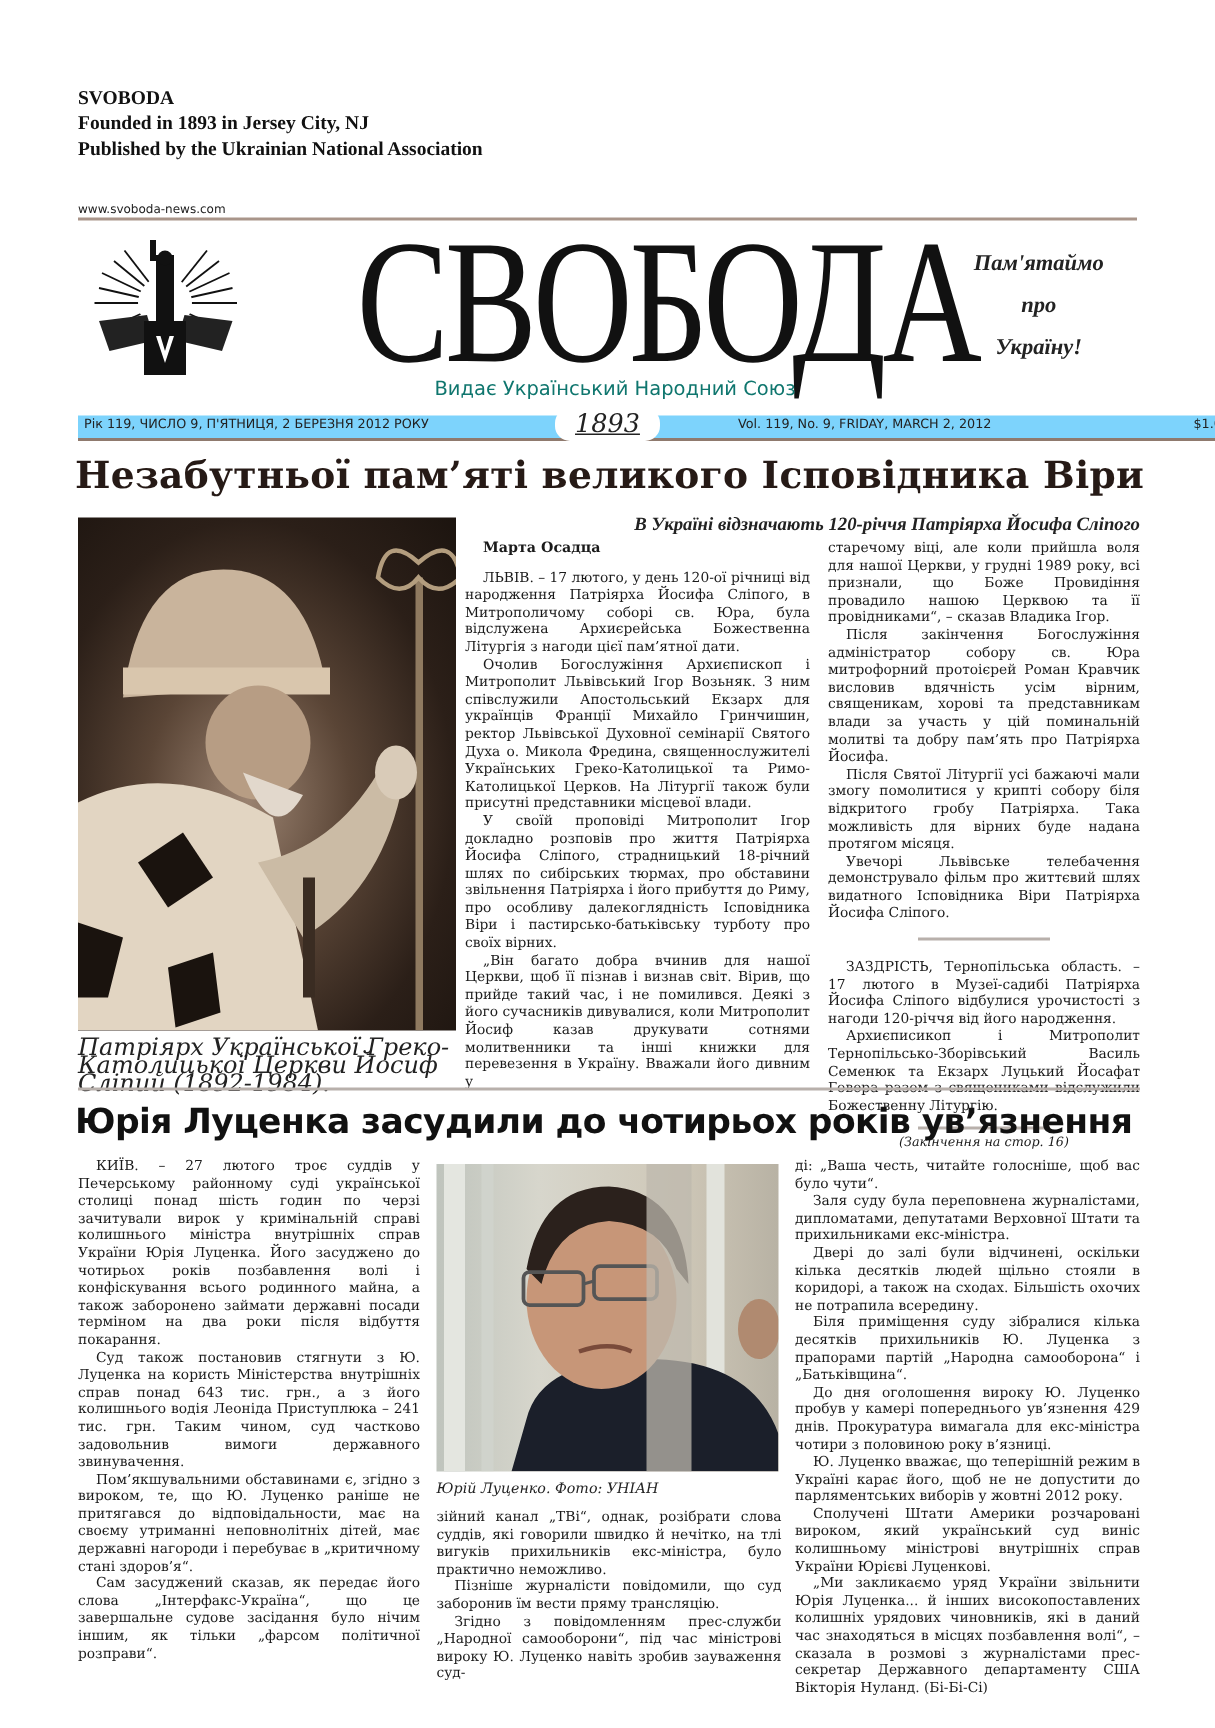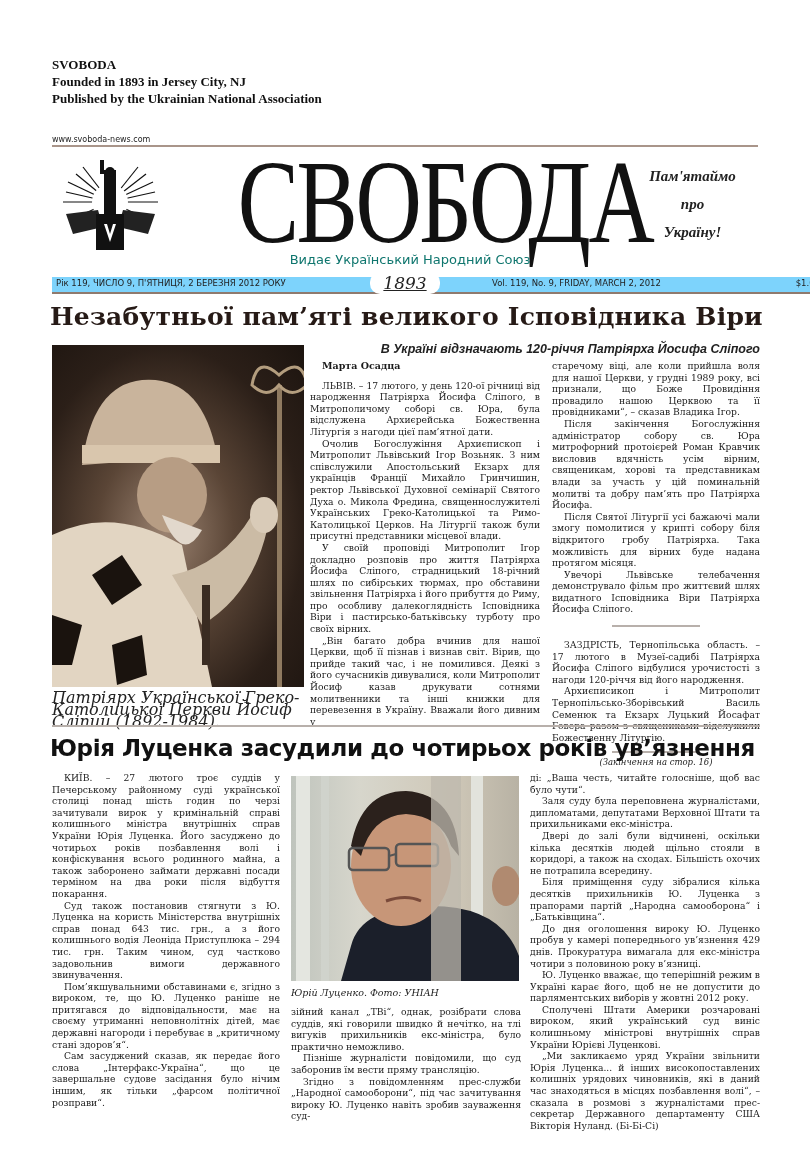--- a/index.html
+++ b/index.html
@@ -11,21 +11,21 @@
   .logo { left: 58px; top: 152px; width: 105px; height: 105px; }
   .masthead { left: 200px; top: 140px; width: 420px; height: 120px; font-family: "Liberation Serif", serif; font-size: 112px; line-height: 118px; letter-spacing: -3px; text-align: center; transform: scaleX(0.82) scaleY(1.05); transform-origin: center top; color: #111; }
   .slogan { left: 630px; top: 162px; width: 125px; text-align: center; font-family: "Liberation Serif", serif; font-style: italic; font-weight: bold; font-size: 15px; line-height: 28px; color: #222; }
   .publisher { left: 200px; top: 252px; width: 420px; text-align: center; font-family: "DejaVu Sans", sans-serif; font-size: 13px; color: #0f766e; }
   .dateline { left: 52px; top: 277px; width: 772px; height: 15px; background: #7dd3fc; border-bottom: 2px solid #8f7a6e; }
   .dateline .l { position: absolute; left: 4px; top: 1px; font-family: "DejaVu Sans", sans-serif; font-size: 8.5px; color: #222; }
   .dateline .c { position: absolute; left: 318px; top: -5px; width: 70px; height: 22px; background: #fff; border-radius: 10px; text-align: center; font-family: "DejaVu Serif", serif; font-style: italic; font-size: 17px; line-height: 22px; color: #222; text-decoration: underline; }
   .dateline .r { position: absolute; left: 440px; top: 1px; font-family: "DejaVu Sans", sans-serif; font-size: 8.5px; color: #222; }
   .dateline .p { position: absolute; right: 4px; top: 1px; font-family: "DejaVu Sans", sans-serif; font-size: 8.5px; color: #222; }
   .h1 { left: 50px; top: 302px; width: 710px; font-family: "DejaVu Serif", serif; font-weight: bold; font-size: 25px; letter-spacing: 0.2px; color: #261a16; white-space: nowrap; }
-  .subhead { left: 345px; top: 342px; width: 415px; text-align: right; font-family: Liberation Sans, sans-serif; font-style: italic; font-weight: bold; font-size: 12.5px; color: #222; white-space: nowrap; }
+  .subhead { left: 345px; top: 342px; width: 415px; text-align: right; font-family: Liberation Serif, serif; font-style: italic; font-weight: bold; font-size: 12.5px; color: #222; white-space: nowrap; }
   .photo1 { left: 52px; top: 345px; width: 252px; height: 342px; background: radial-gradient(ellipse at 45% 55%, #9a8270 0%, #5a4536 35%, #2b1f18 70%, #1c140f 100%); overflow: hidden; }
   .photo1 svg { width: 100%; height: 100%; }
   .cap1 { left: 52px; top: 692px; width: 265px; font-family: "DejaVu Serif", serif; font-style: italic; font-size: 16px; line-height: 12px; color: #222; }
   .col { font-family: "DejaVu Serif", serif; font-size: 9.2px; line-height: 11.6px; text-align: justify; color: #1a1a1a; }
   .col p { margin: 0; text-indent: 12px; }
   .col p.noind { text-indent: 0; }
   .author { font-weight: bold; font-size: 9.5px; margin: 0 0 8px 12px !important; text-indent: 0 !important; }
   .c1 { left: 310px; top: 360px; width: 230px; }
   .c2 { left: 552px; top: 360px; width: 208px; }
   .divider { height: 2px; background: #b8b0ab; width: 88px; margin: 10px auto 12px auto; }
@@ -135,21 +135,21 @@
   <div class="divider" style="margin:8px auto 4px auto;"></div>
   <p class="cont">(Закінчення на стор. 16)</p>
 </div>
 
 <div class="abs rule-mid"></div>
 
 <div class="abs h2">Юрія Луценка засудили до чотирьох років ув’язнення</div>
 
 <div class="abs col c3">
   <p>КИЇВ. – 27 лютого троє суддів у Печерському районному суді української столиці понад шість годин по черзі зачитували вирок у кримінальній справі колишнього міністра внутрішніх справ України Юрія Луценка. Його засуджено до чотирьох років позбавлення волі і конфіскування всього родинного майна, а також заборонено займати державні посади терміном на два роки після відбуття покарання.</p>
-  <p>Суд також постановив стягнути з Ю. Луценка на користь Міністерства внутрішніх справ понад 643 тис. грн., а з його колишнього водія Леоніда Приступлюка – 294 тис. грн. Таким чином, суд частково задовольнив вимоги державного звинувачення.</p>
+  <p>Суд також постановив стягнути з Ю. Луценка на користь Міністерства внутрішніх справ понад 643 тис. грн., а з його колишнього водія Леоніда Приступлюка – 241 тис. грн. Таким чином, суд частково задовольнив вимоги державного звинувачення.</p>
   <p>Пом’якшувальними обставинами є, згідно з вироком, те, що Ю. Луценко раніше не притягався до відповідальности, має на своєму утриманні неповнолітніх дітей, має державні нагороди і перебуває в „критичному стані здоров’я“.</p>
   <p>Сам засуджений сказав, як передає його слова „Інтерфакс-Україна“, що це завершальне судове засідання було нічим іншим, як тільки „фарсом політичної розправи“.</p>
 
 </div>
 
 <div class="abs photo2">
   <svg viewBox="0 0 228 205" preserveAspectRatio="none">
     <rect x="5" y="0" width="14" height="205" fill="#e4e6e0"></rect>
     <rect x="30" y="0" width="8" height="205" fill="#d0d3cc"></rect>
     <rect x="180" y="0" width="12" height="140" fill="#e2e3dc"></rect>
@@ -162,21 +162,21 @@
     <path d="M95 125 Q115 118 130 125" stroke="#7a4a3a" stroke-width="3" fill="none"></path>
     <rect x="140" y="0" width="30" height="205" fill="#bdb8ae" opacity="0.75"></rect>
     <ellipse cx="215" cy="110" rx="14" ry="20" fill="#b08a70"></ellipse>
   </svg>
 </div>
 <div class="abs cap2">Юрій Луценко. Фото: УНІАН</div>
 
 <div class="abs col c4">
   <p class="noind">зійний канал „ТВі“, однак, розібрати слова суддів, які говорили швидко й нечітко, на тлі вигуків прихильників екс-міністра, було практично неможливо.</p>
   <p>Пізніше журналісти повідомили, що суд заборонив їм вести пряму трансляцію.</p>
-  <p>Згідно з повідомленням прес-служби „Народної самооборони“, під час зачитування вироку Ю. Луценко навіть зробив зауваження суд-</p>
+  <p>Згідно з повідомленням прес-служби „Народної самооборони“, під час міністрові вироку Ю. Луценко навіть зробив зауваження суд-</p>
 </div>
 
 <div class="abs col c5">
   <p class="noind">ді: „Ваша честь, читайте голосніше, щоб вас було чути“.</p>
   <p>Заля суду була переповнена журналістами, дипломатами, депутатами Верховної Штати та прихильниками екс-міністра.</p>
   <p>Двері до залі були відчинені, оскільки кілька десятків людей щільно стояли в коридорі, а також на сходах. Більшість охочих не потрапила всередину.</p>
   <p>Біля приміщення суду зібралися кілька десятків прихильників Ю. Луценка з прапорами партій „Народна самооборона“ і „Батьківщина“.</p>
   <p>До дня оголошення вироку Ю. Луценко пробув у камері попереднього ув’язнення 429 днів. Прокуратура вимагала для екс-міністра чотири з половиною року в’язниці.</p>
   <p>Ю. Луценко вважає, що теперішній режим в Україні карає його, щоб не не допустити до парляментських виборів у жовтні 2012 року.</p>
   <p>Сполучені Штати Америки розчаровані вироком, який український суд виніс колишньому міністрові внутрішніх справ України Юрієві Луценкові.</p>

